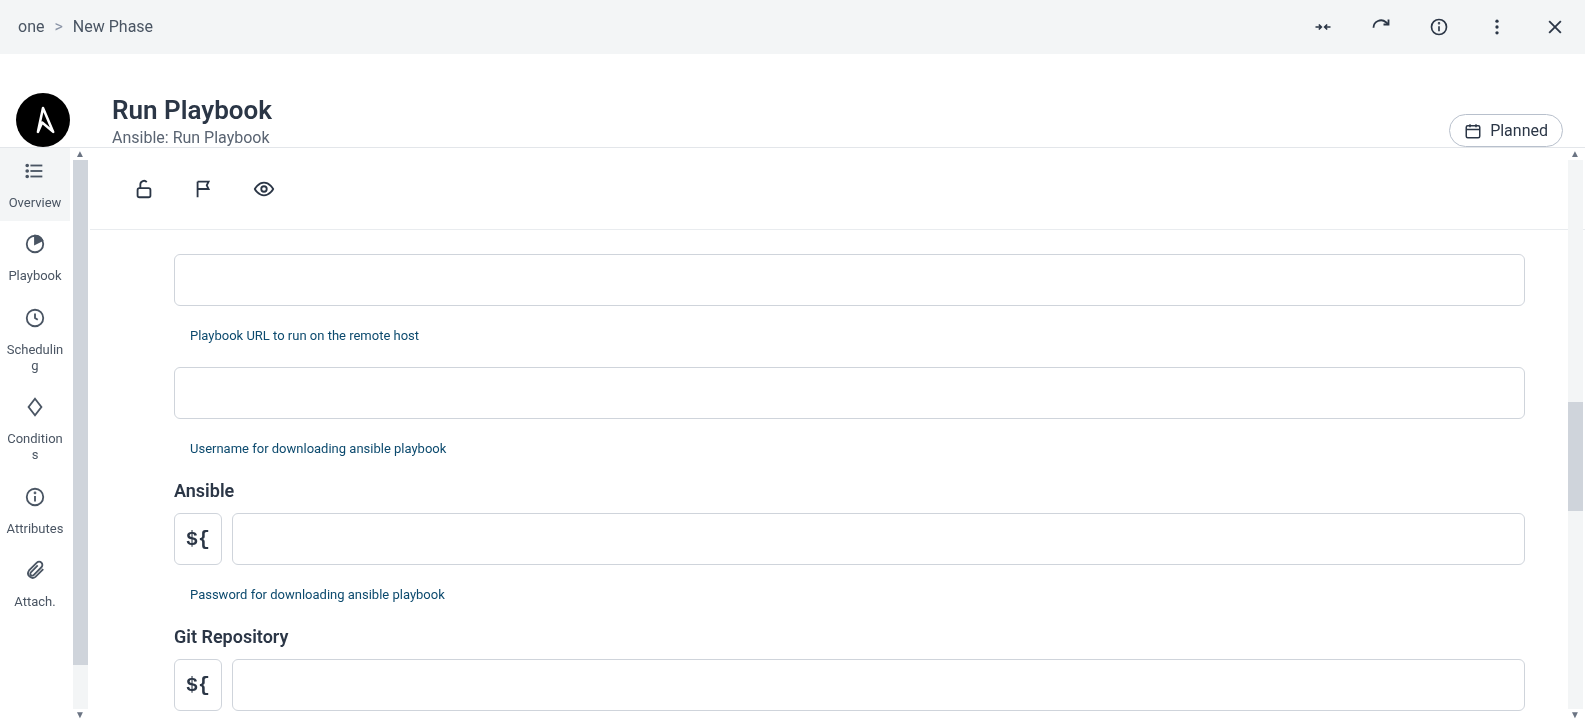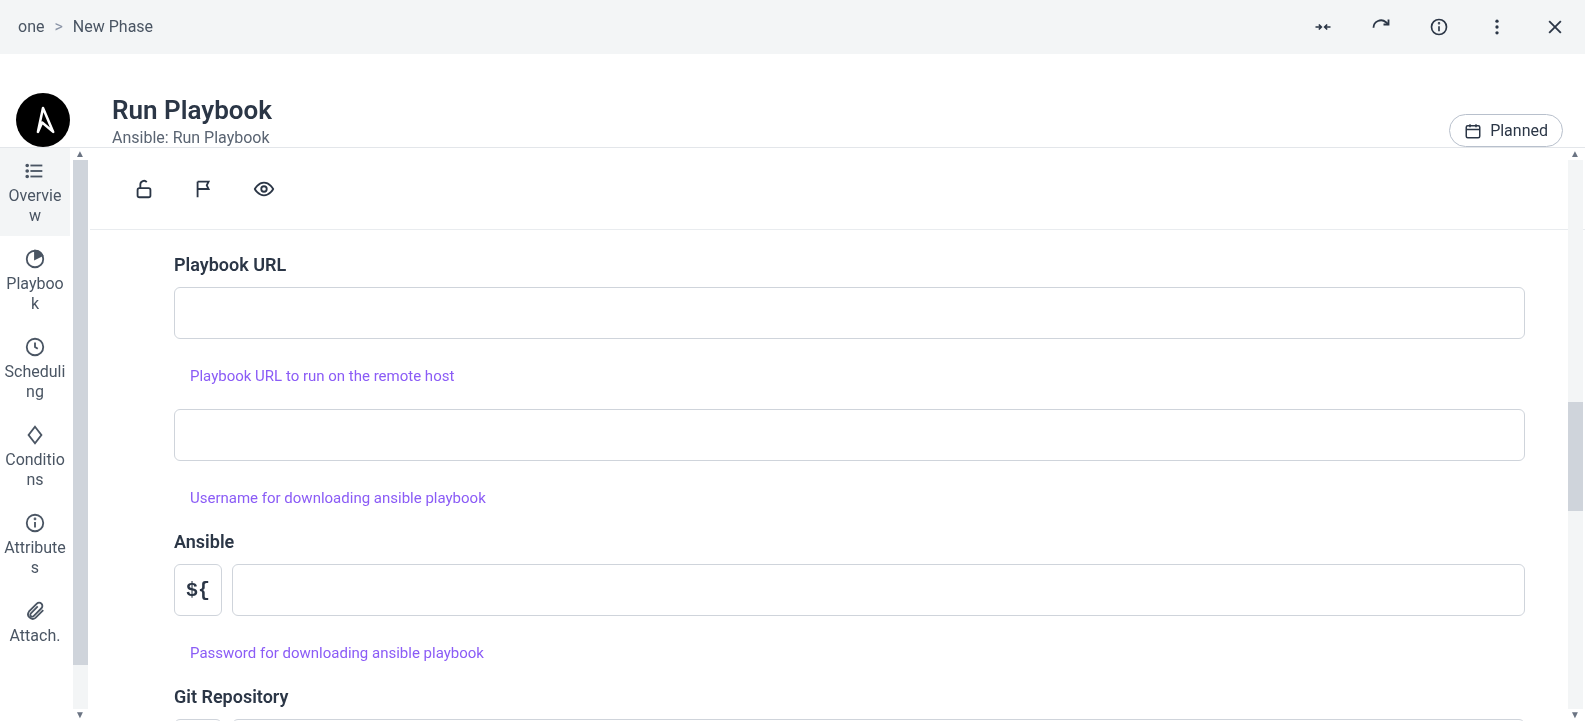--- a/index.html
+++ b/index.html
@@ -27,21 +27,21 @@
   
   .body { display: flex; height: calc(721px - 54px - 94px); position: relative; }
   
   
   .sidebar-wrap { width: 90px; display: flex; flex-direction: column; border-right: none; position: relative; }
   .sidebar-scroll { position: absolute; right: 0; top: 0; width: 20px; height: 100%; display: flex; flex-direction: column; align-items: center; }
   .sidebar-scroll .arrow { font-size: 10px; color: #6b7483; height: 12px; }
   .sidebar-scroll .track { flex: 1; width: 15px; background: #f3f5f6; position: relative; }
   .sidebar-scroll .thumb { position: absolute; left: 0; width: 15px; background: #cfd4db; }
   .sidebar { width: 70px; display: flex; flex-direction: column; align-items: stretch; background: #fff; }
-  .side-item { display: flex; flex-direction: column; align-items: center; justify-content: center; padding: 12px 4px 10px; cursor: pointer; color: #4a5563; font-size: 16px; text-align: center; line-height: 1.25; gap: 4px; }
+  .side-item { display: flex; flex-direction: column; align-items: center; justify-content: center; padding: 12px 4px 10px; cursor: pointer; color: #4a5563; font-size: 13px; text-align: center; line-height: 1.25; gap: 13px; }
   .side-item.active { background: #f3f5f6; }
   .side-item svg { width: 22px; height: 22px; }
   .side-item .label { word-break: break-word; }
 
   
   .main { flex: 1; display: flex; flex-direction: column; overflow: hidden; position: relative; }
   .main-scroll { position: absolute; right: 0; top: 0; width: 20px; height: 100%; display: flex; flex-direction: column; align-items: center; }
   .main-scroll .arrow { font-size: 10px; color: #6b7483; height: 12px; cursor: pointer; }
   .main-scroll .track { flex: 1; width: 15px; background: #f3f5f6; position: relative; }
   .main-scroll .thumb { position: absolute; left: 0; width: 15px; background: #cfd4db; }
@@ -49,21 +49,21 @@
   .toolbar { height: 82px; display: flex; align-items: center; gap: 36px; padding-left: 42px; border-bottom: 1px solid #e9ecef; }
   .toolbar .icon-btn { color: #2b3646; }
   .toolbar .icon-btn svg { width: 22px; height: 22px; }
 
   .form-area { flex: 1; overflow-y: hidden; padding: 24px 60px 0 84px; }
   .form-group { margin-bottom: 24px; }
   .form-label { font-size: 18px; font-weight: 600; color: #2b3646; margin-bottom: 12px; }
   .input-row { display: flex; gap: 10px; align-items: stretch; }
   .var-btn { width: 48px; height: 52px; border: 1px solid #cfd4db; border-radius: 6px; background: #fff; display: flex; align-items: center; justify-content: center; font-size: 20px; font-weight: 600; color: #2b3646; cursor: pointer; font-family: "Courier New", monospace; flex-shrink: 0; }
   .text-input { flex: 1; height: 52px; border: 1px solid #cfd4db; border-radius: 6px; padding: 0 14px; font-size: 16px; background: #fff; outline: none; }
-  .help-text { font-size: 15px; color: #8b5cf6; margin-top: 28px; margin-left: 16px; }
+  .help-text { font-size: 13px; color: #0c4a6e; margin-top: 22px; margin-left: 16px; }
 </style>
 </head>
 <body>
 
 <div class="top-bar">
   <div class="breadcrumb">
     <a>one</a>
     <span class="sep">&gt;</span>
     <span>New Phase</span>
   </div>
@@ -200,21 +200,20 @@
         <svg viewBox="0 0 24 24" fill="none" stroke="currentColor" stroke-width="2">
             <path d="M2 12s3.5-7 10-7 10 7 10 7-3.5 7-10 7-10-7-10-7z"></path>
             <circle cx="12" cy="12" r="3"></circle>
           </svg>
       </div>
     </div>
 
     <div class="form-area">
 
       <div class="form-group">
-        <div class="form-label">Playbook URL</div>
         <div class="input-row">
           <input class="text-input" type="text" value="" style="">
         </div>
         <div class="help-text">Playbook URL to run on the remote host</div>
       </div>
 
       <div class="form-group">
         <div class="input-row">
           <input class="text-input" type="text" value="" style="">
         </div>

